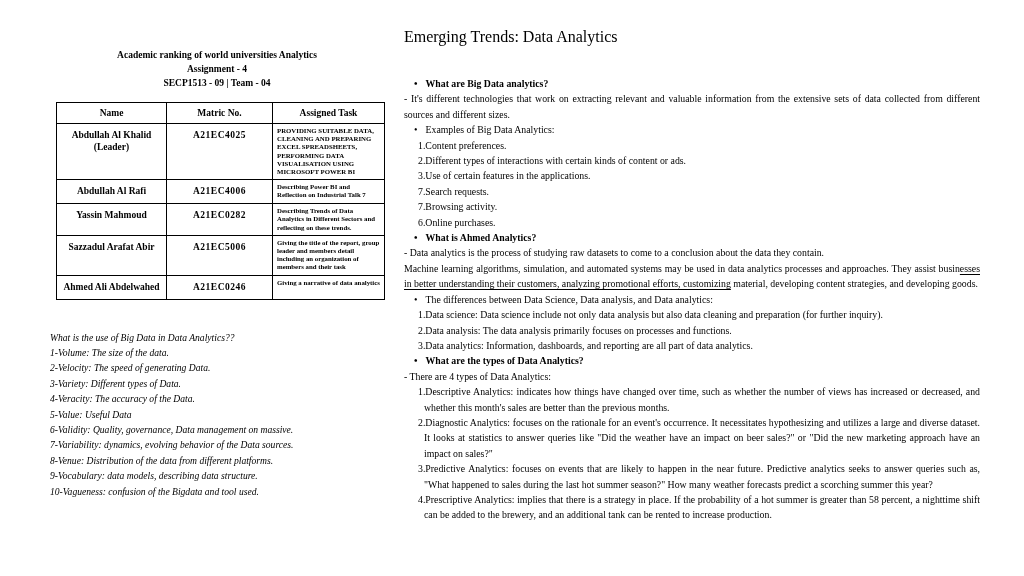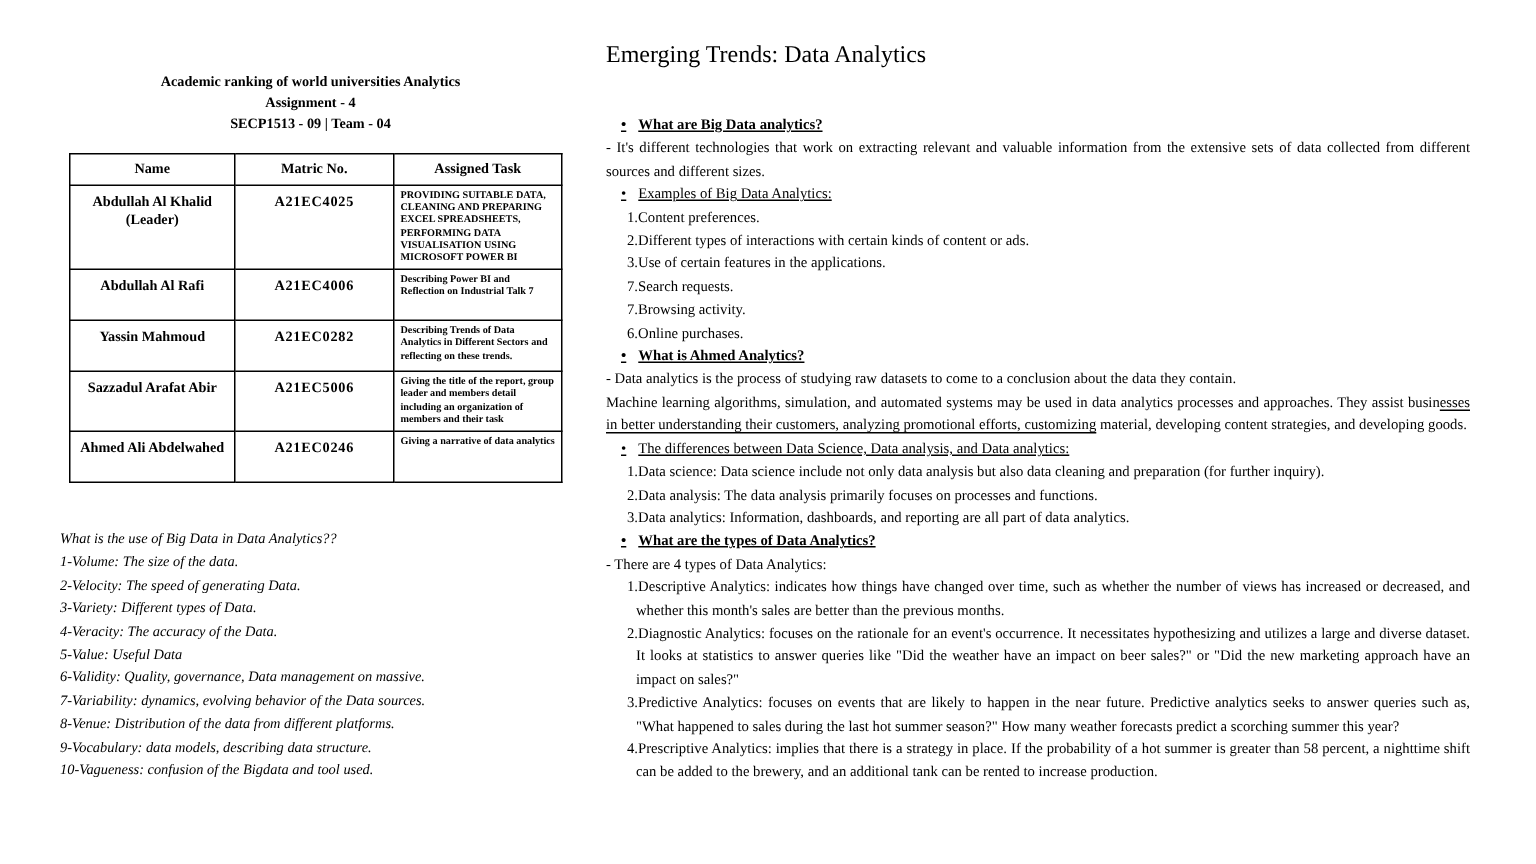--- a/index.html
+++ b/index.html
@@ -1,40 +1,40 @@
 <!DOCTYPE html>
 <html><head>
 <meta charset="utf-8">
 <style>
   * { margin:0; padding:0; box-sizing:border-box; }
   html,body { width:1024px; height:576px; background:#ffffff; }
   body { font-family:"Liberation Serif", serif; color:#000; overflow:hidden; }
   .page { position:relative; width:1024px; height:576px; background:#fff; }
 
   
-  .left-col { position:absolute; left:40px; top:48px; width:340px; }
+  .left-col { position:absolute; left:50px; top:48px; width:340px; }
   .doc-header { text-align:center; font-weight:bold; font-size:9.5px; line-height:14px; width:334px; }
   .members-table { border-collapse:collapse; table-layout:fixed; width:328px; margin:12px 12px 0 6px;
                    border:1.5px solid #000; }
   .members-table th, .members-table td { border:1px solid #000; }
   .members-table th { font-size:9.5px; font-weight:bold; text-align:center; padding:5px 2px; }
   .members-table td.cell-name, .members-table td.cell-matric {
       font-size:9.5px; font-weight:bold; text-align:center; vertical-align:top;
-      padding:5px 5px 16px 5px; line-height:12px; }
+      padding:5px 5px 6px 5px; line-height:12px; }
   .members-table td.cell-matric { letter-spacing:0.5px; }
   .members-table td.cell-task {
       font-size:6.8px; font-weight:bold; text-align:left; vertical-align:top;
       padding:3px 4px; line-height:8.2px; }
   .big-list { margin-top:30px; font-size:9.6px; line-height:15.4px; width:340px;font-style:italic; }
 
   
   .right-col { position:absolute; left:404px; top:28px; width:576px; }
   .right-title { text-align:left; font-weight:normal; font-size:16px; line-height:17px; }
   .right-content { margin-top:31px; font-size:9.8px; line-height:15.4px; }
-  .bullet-heading { padding-left:24px; text-indent:-14px;text-decoration:underline; }
+  .bullet-heading { padding-left:24px; text-indent:-14px; }
   .bullet-heading::before { content:"\2022"; font-size:10px; margin-right:8px; }
   .bullet-heading.bold { font-weight:bold; }
   .dash-para { text-align:justify; }
   .num-item { padding-left:20px; text-indent:-6px; text-align:justify; }
   .underlined { text-decoration:underline; text-underline-offset:2px; }
 </style>
 </head>
 <body>
 
 <div class="page">

